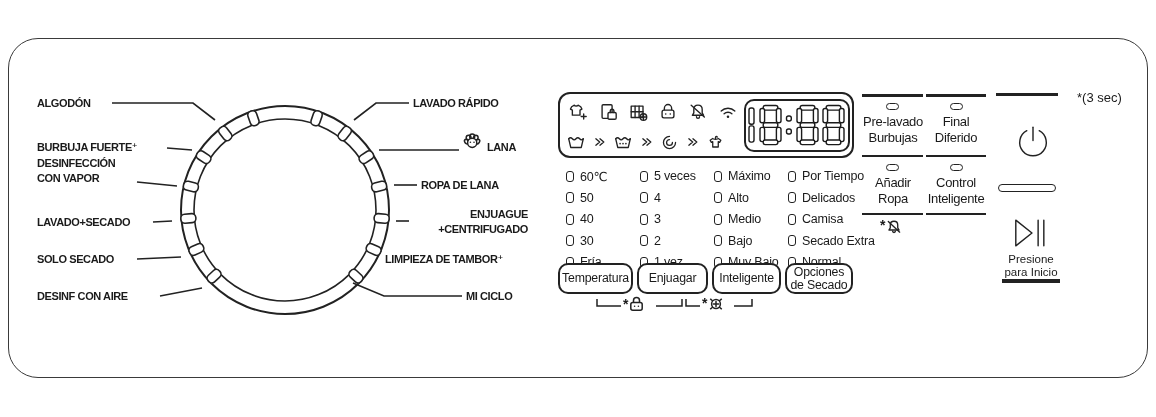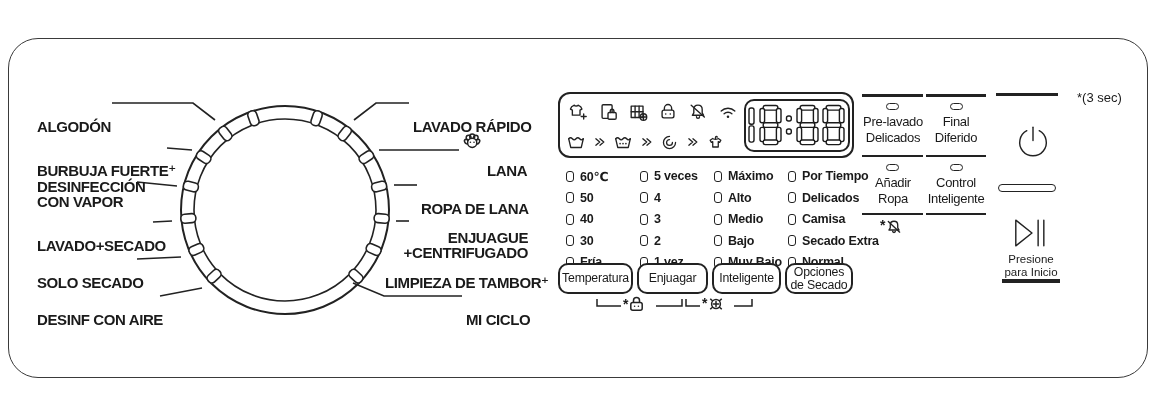--- a/index.html
+++ b/index.html
@@ -2,34 +2,34 @@
 <html><head>
 <meta charset="utf-8">
 <style>
   html,body{margin:0;padding:0;background:#fff;}
   .stage{position:relative;width:1156px;height:417px;background:#fff;overflow:hidden;
          font-family:"Liberation Sans","DejaVu Sans",sans-serif;color:#1a1a1a;}
   .abs{position:absolute;}
   .panel-outline{position:absolute;left:8px;top:38px;width:1138px;height:338px;
                  border:1.6px solid #3a3a3a;border-radius:30px;}
   .overlay{position:absolute;left:0;top:0;width:1156px;height:417px;}
-  .cycle{position:absolute;font-size:15px;font-weight:700;letter-spacing:-0.4px;
-         line-height:14.5px;white-space:pre-line;margin-top:24px;}
+  .cycle{position:absolute;font-size:11px;font-weight:700;letter-spacing:-0.4px;
+         line-height:14.5px;white-space:pre-line;}
   .r{text-align:right;}
   .display{position:absolute;left:558px;top:92px;width:296px;height:66px;
            border:2px solid #222;border-radius:12px;box-sizing:border-box;}
   .segwrap{position:absolute;left:744px;top:99px;width:106px;height:53px;
            border:2.5px solid #222;border-radius:10px;box-sizing:border-box;}
   .icrow{position:absolute;display:flex;align-items:center;}
   .ic *{stroke:#222;stroke-width:1.5;fill:none;stroke-linecap:round;stroke-linejoin:round;}
   .ic .fl{fill:#222;stroke:none;}
   .ic .wf{fill:#fff;}
   .opt{position:absolute;display:flex;align-items:center;gap:6px;height:14px;}
   .led-v{width:8px;height:11px;border:1.5px solid #222;border-radius:3px;box-sizing:border-box;background:#fff;}
-  .opt span.olabel{font-size:12.5px;font-weight:700;letter-spacing:-0.2px;white-space:nowrap;}
+  .opt span.olabel{font-size:12.5px;font-weight:400;letter-spacing:-0.2px;white-space:nowrap;}
   .btn{position:absolute;border:2px solid #222;border-radius:10px;background:#fff;
        display:flex;align-items:center;justify-content:center;text-align:center;
        font-size:12.3px;font-weight:500;letter-spacing:-0.2px;line-height:13px;
        box-sizing:border-box;white-space:pre-line;font-family:inherit;color:#1a1a1a;padding:0;}
   .hline{position:absolute;background:#222;}
   .led-h{position:absolute;width:13px;height:7px;border:1.5px solid #222;border-radius:3.5px;
          box-sizing:border-box;background:#fff;}
   .feat{position:absolute;width:64px;text-align:center;font-size:13px;font-weight:500;
         letter-spacing:-0.3px;line-height:16px;white-space:pre-line;cursor:pointer;}
   .pill{position:absolute;width:58px;height:8px;border:1.6px solid #222;border-radius:4px;
@@ -321,21 +321,21 @@
       <path d="M8,6.4 V11.6 M5.4,9 H10.6"></path>
       <path d="M2.6,4.2 L4.2,5.5 M13.4,4.2 L11.8,5.5 M2.6,13.8 L4.2,12.5 M13.4,13.8 L11.8,12.5" stroke-width="1.2"></path>
     </svg>
   </div>
 
   <div class="hline" style="left:862px;top:94px;width:61px;height:2.5px"></div>
   <div class="hline" style="left:926px;top:94px;width:60px;height:2.5px"></div>
   <div class="led-h" style="left:886px;top:103px"></div>
   <div class="led-h" style="left:950px;top:103px"></div>
   <div class="feat" style="left:861px;top:114px">Pre-lavado
-Delicados</div>
+Burbujas</div>
   <div class="feat" style="left:924px;top:114px">Final
 Diferido</div>
 
   <div class="hline" style="left:862px;top:155px;width:61px;height:2px"></div>
   <div class="hline" style="left:926px;top:155px;width:60px;height:2px"></div>
   <div class="led-h" style="left:886px;top:164px"></div>
   <div class="led-h" style="left:950px;top:164px"></div>
   <div class="feat" style="left:861px;top:175px">Añadir
 Ropa</div>
   <div class="feat" style="left:924px;top:175px">Control

